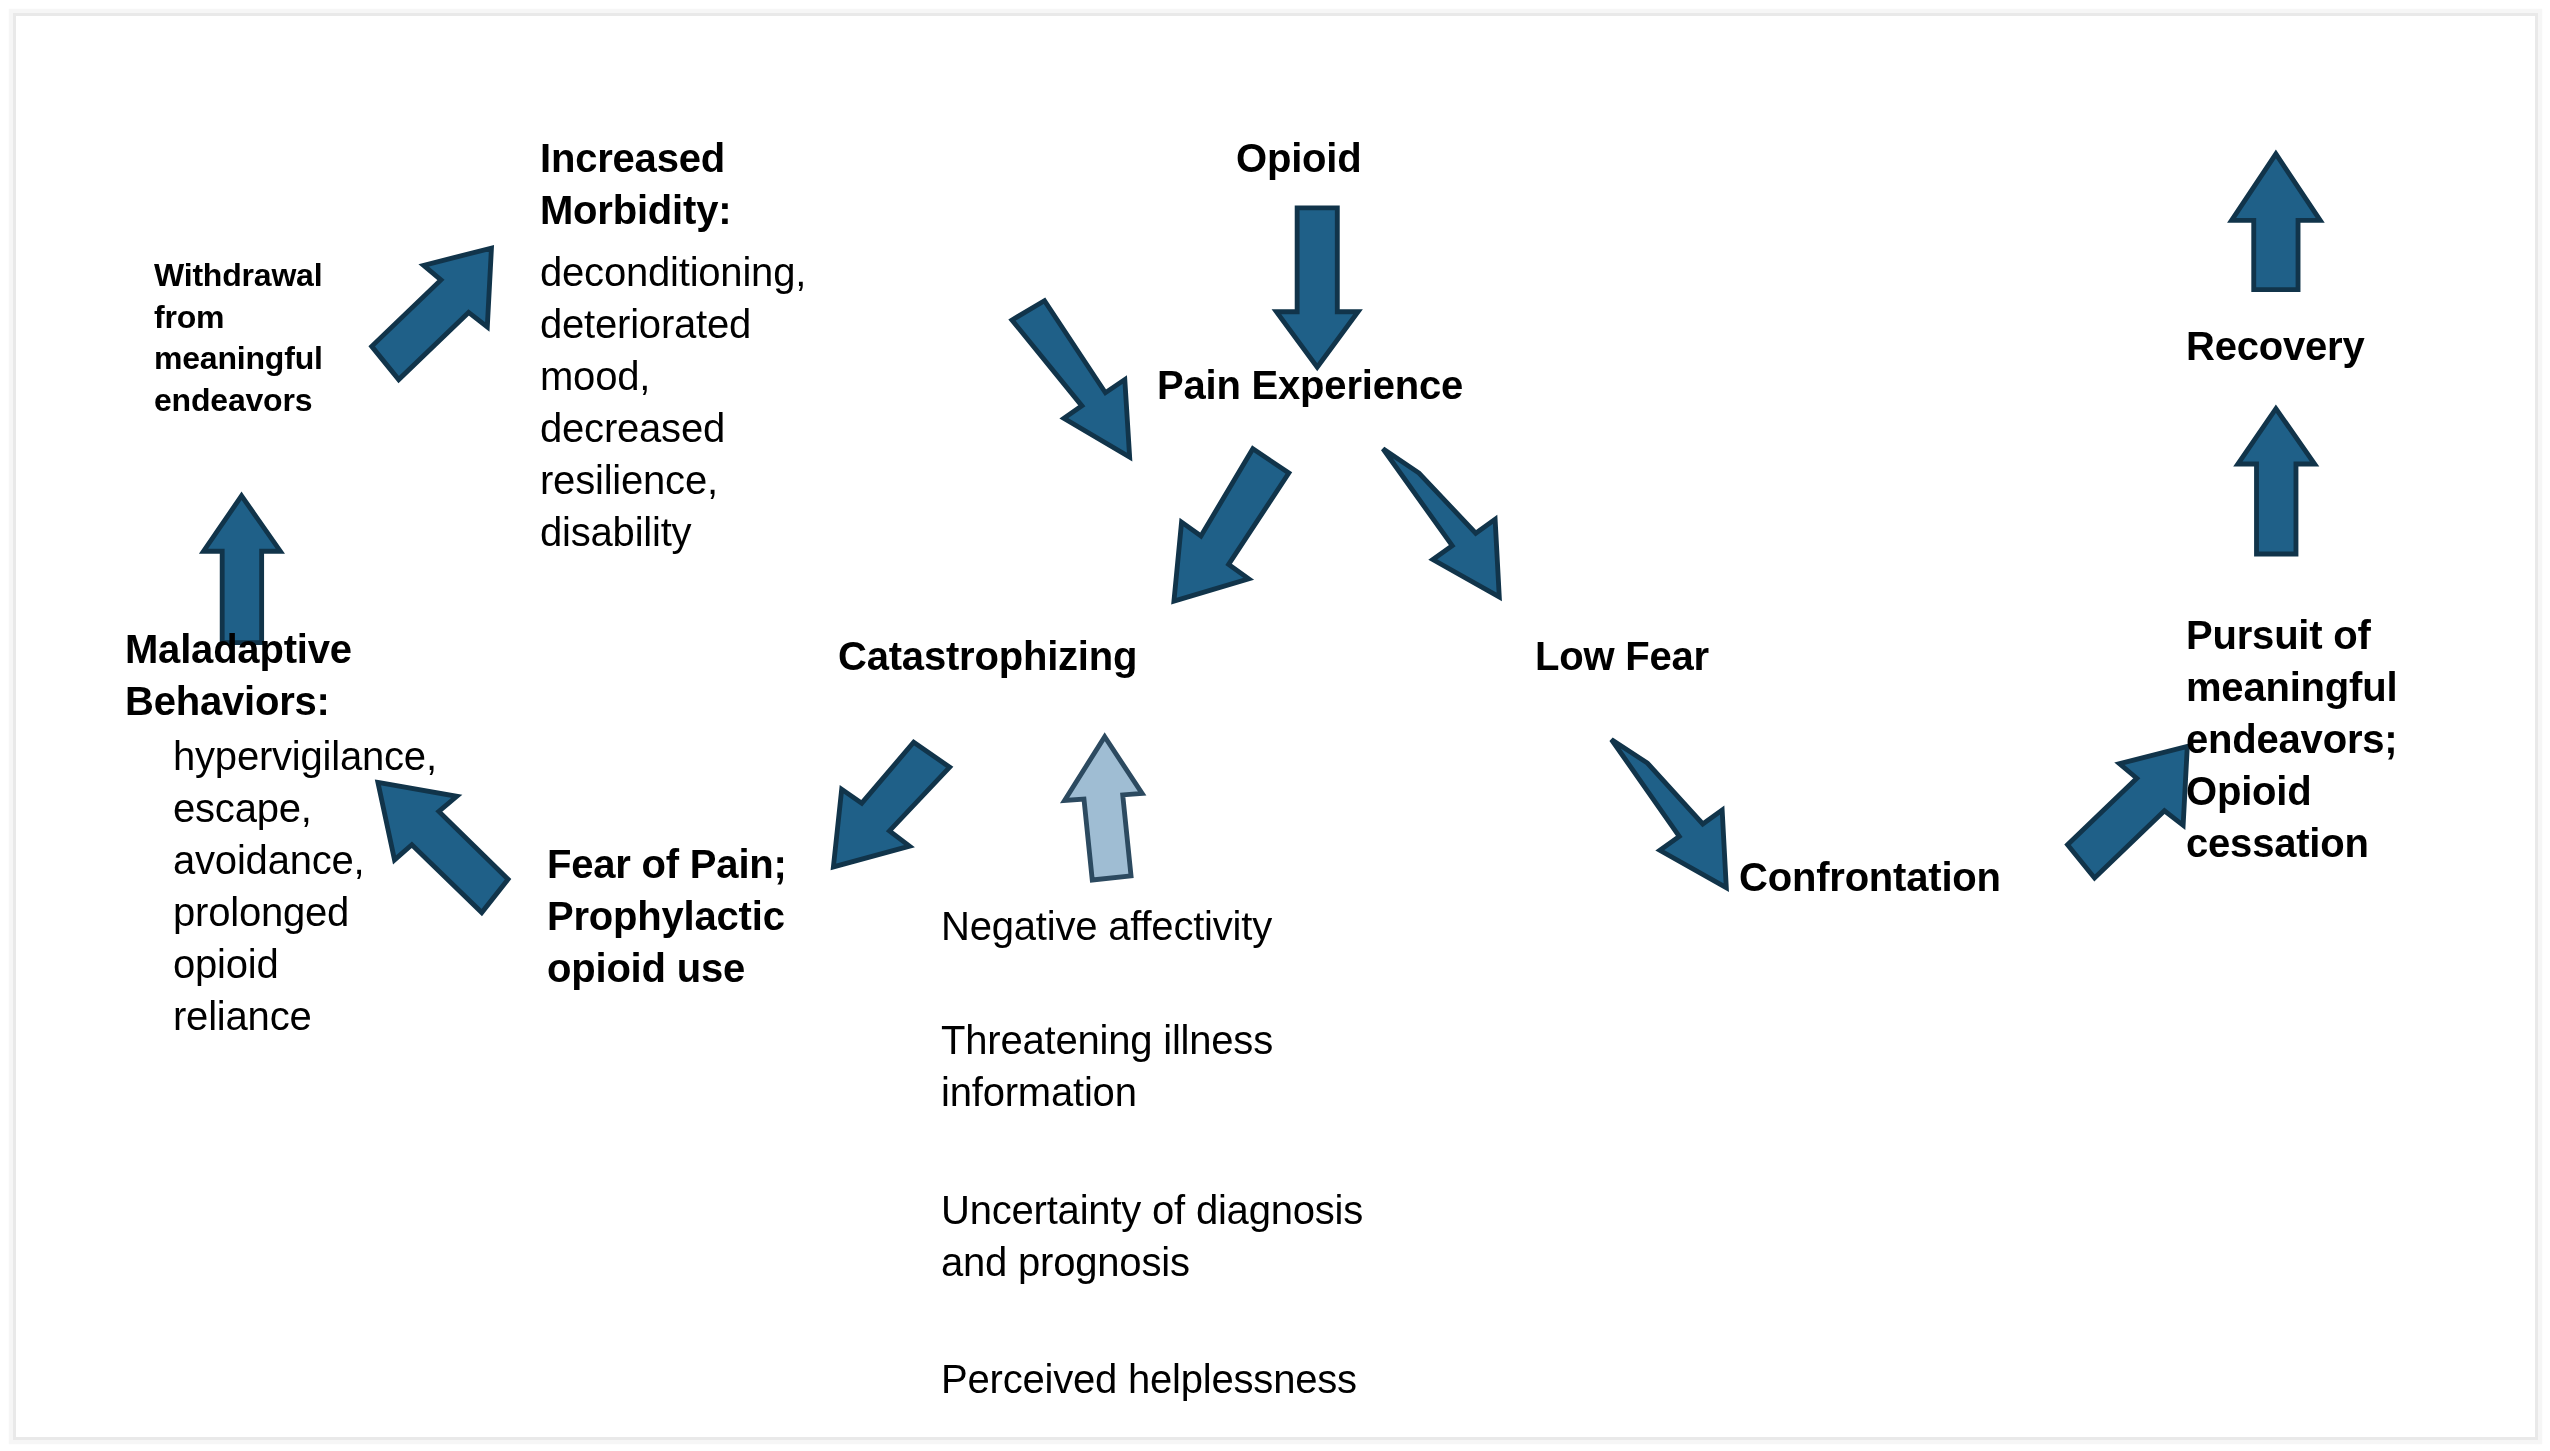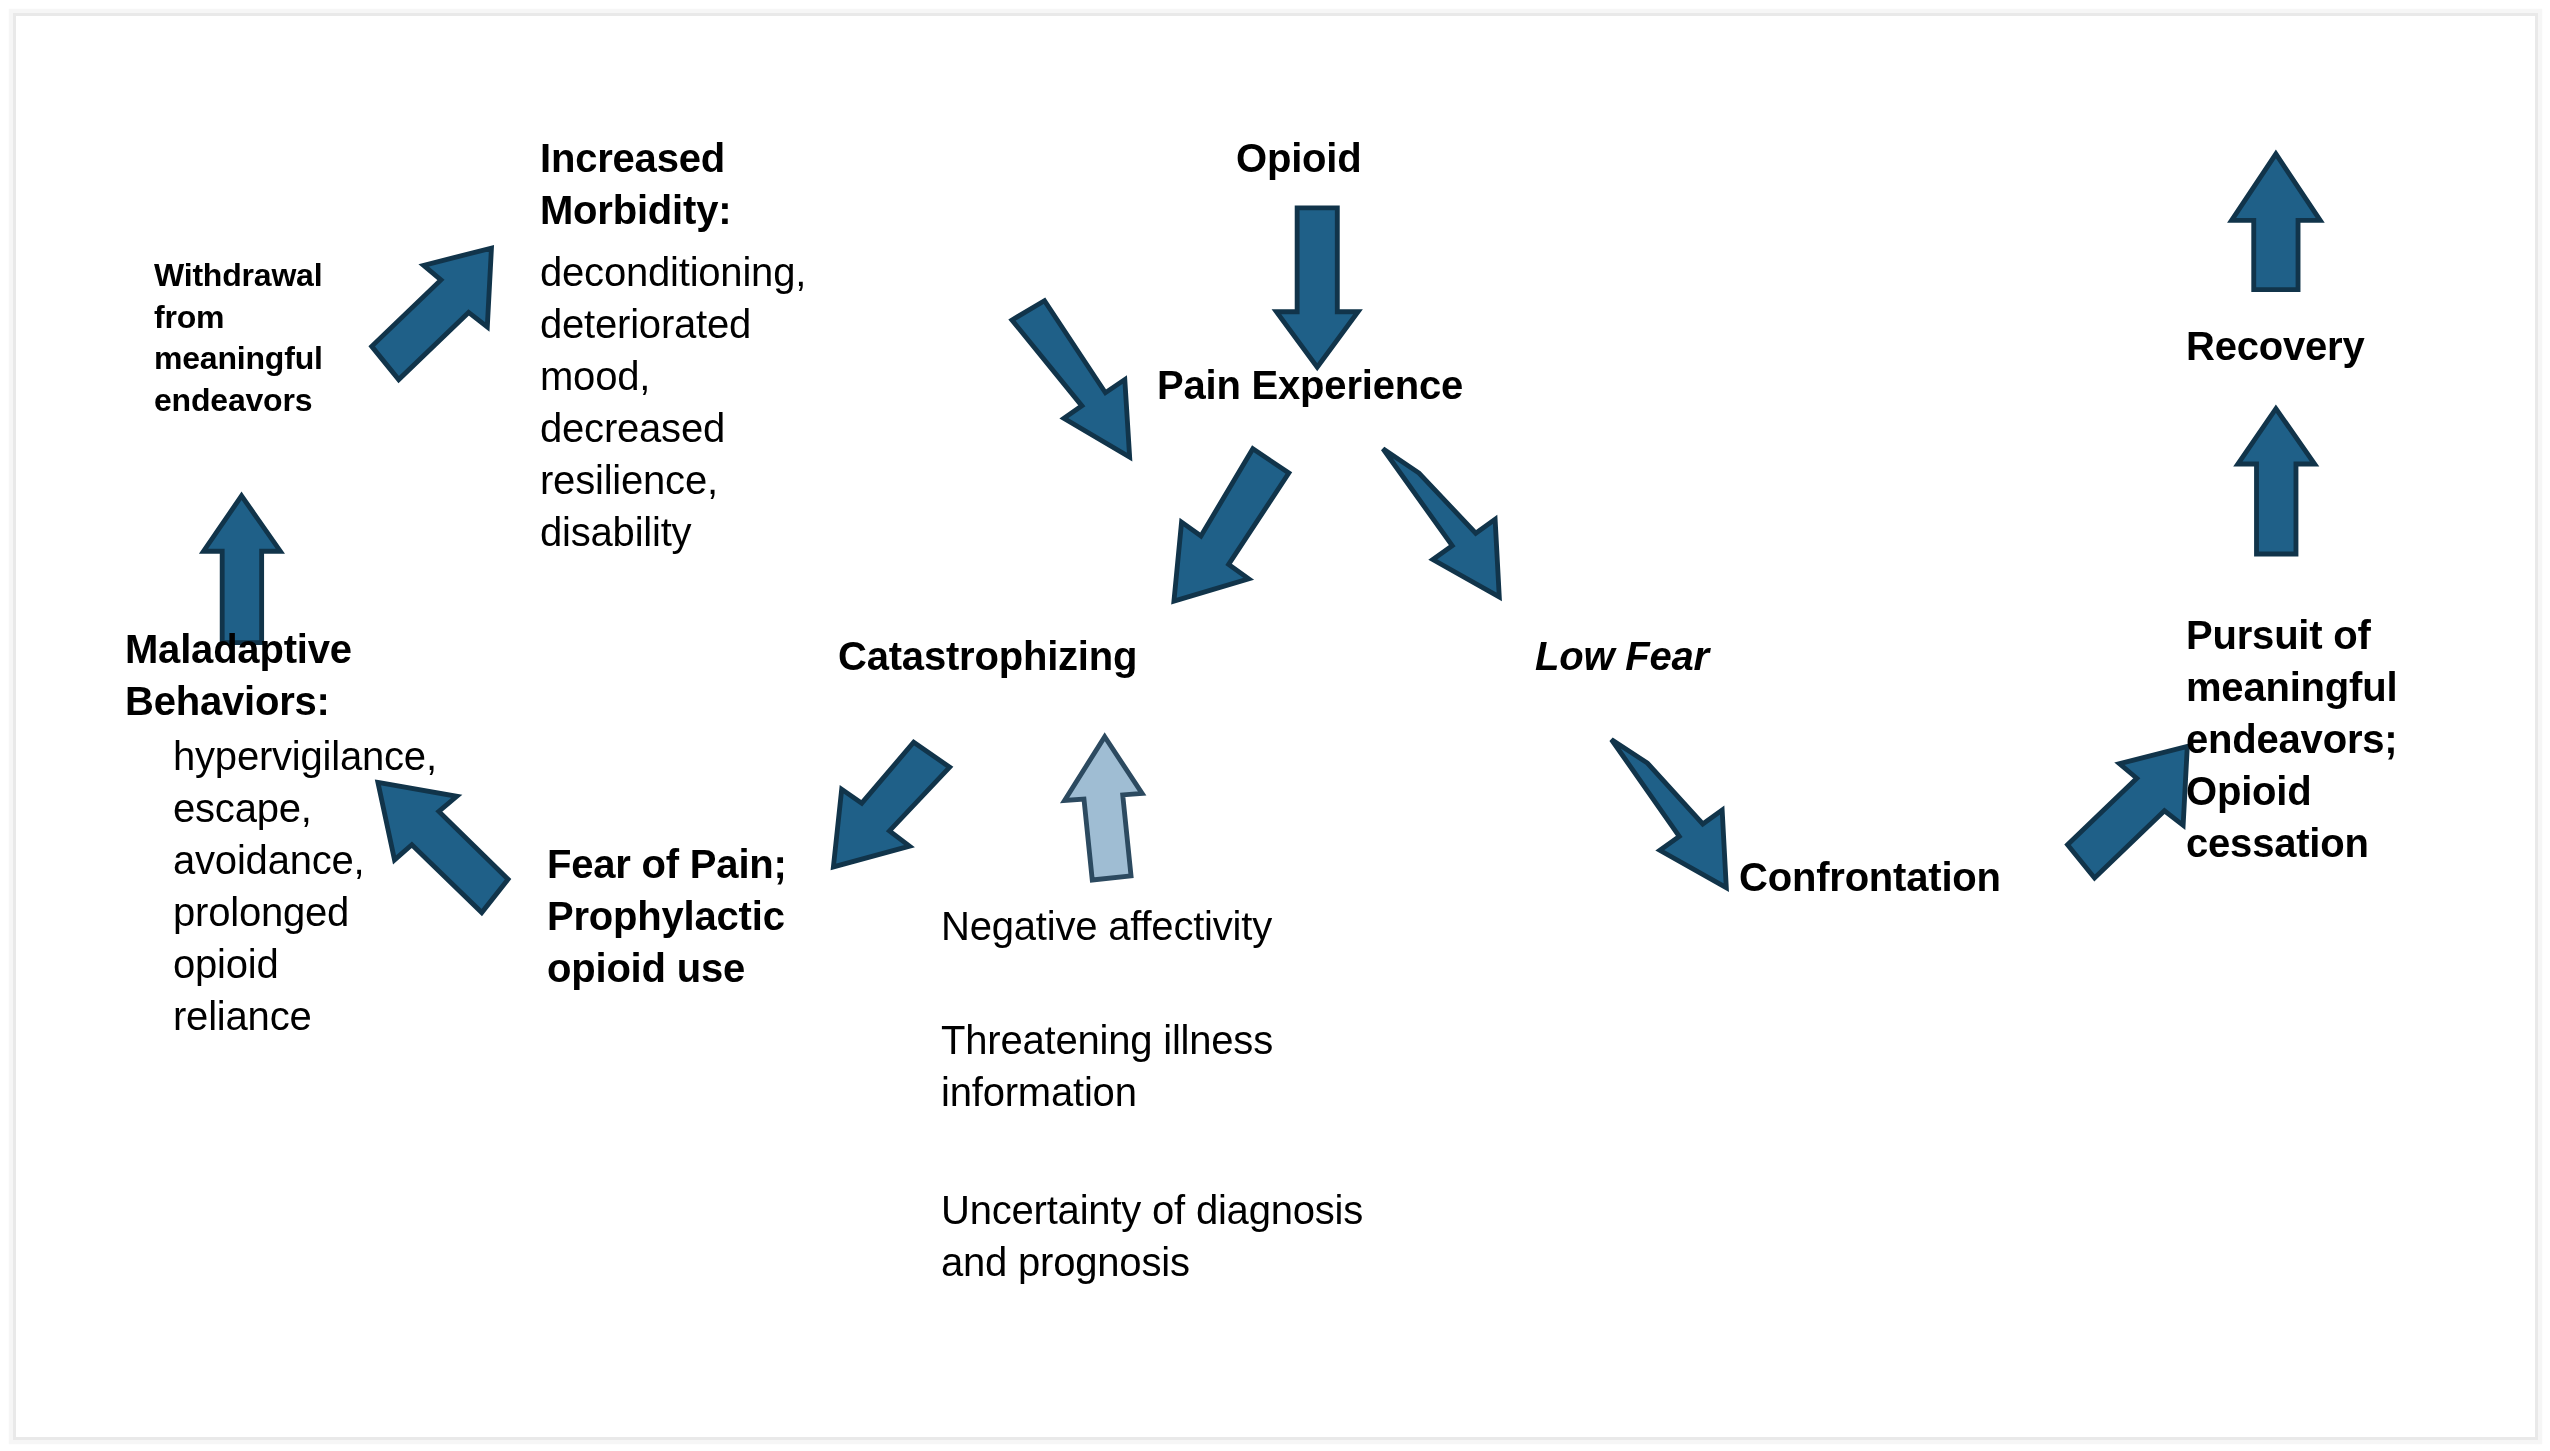--- a/index.html
+++ b/index.html
@@ -158,21 +158,21 @@
 
   <div class="node regular" style="left:125px; top:730px; width:346px; font-size:40px;margin-left:48px;">hypervigilance,
 escape,
 avoidance,
 prolonged
 opioid
 reliance</div>
 
   <div class="node bold" style="left:838px; top:630px; width:429px; font-size:40px;">Catastrophizing</div>
 
-  <div class="node bold" style="left:1535px; top:630px; width:291px; font-size:40px;font-style:italic;">Low Fear</div>
+  <div class="node bold" style="left:1535px; top:630px; width:291px; font-size:40px;">Low Fear</div>
 
   <div class="node bold" style="left:2186px; top:609px; width:332px; font-size:40px;">Pursuit of
 meaningful
 endeavors;
 Opioid
 cessation</div>
 
   <div class="node bold" style="left:547px; top:838px; width:332px; font-size:40px;">Fear of Pain;
 Prophylactic
 opioid use</div>
@@ -180,15 +180,16 @@
   <div class="node bold" style="left:1739px; top:851px; width:388px; font-size:40px;">Confrontation</div>
 
   <div class="node regular" style="left:941px; top:900px; width:568px; font-size:40px;">Negative affectivity</div>
 
   <div class="node regular" style="left:941px; top:1014px; width:568px; font-size:40px;">Threatening illness
 information</div>
 
   <div class="node regular" style="left:941px; top:1184px; width:595px; font-size:40px;">Uncertainty of diagnosis
 and prognosis</div>
 
+  <div class="node regular" style="left:941px; top:1353px; width:595px; font-size:40px;">Perceived helplessness</div>
 
 </div>
 
 
 </body></html>

